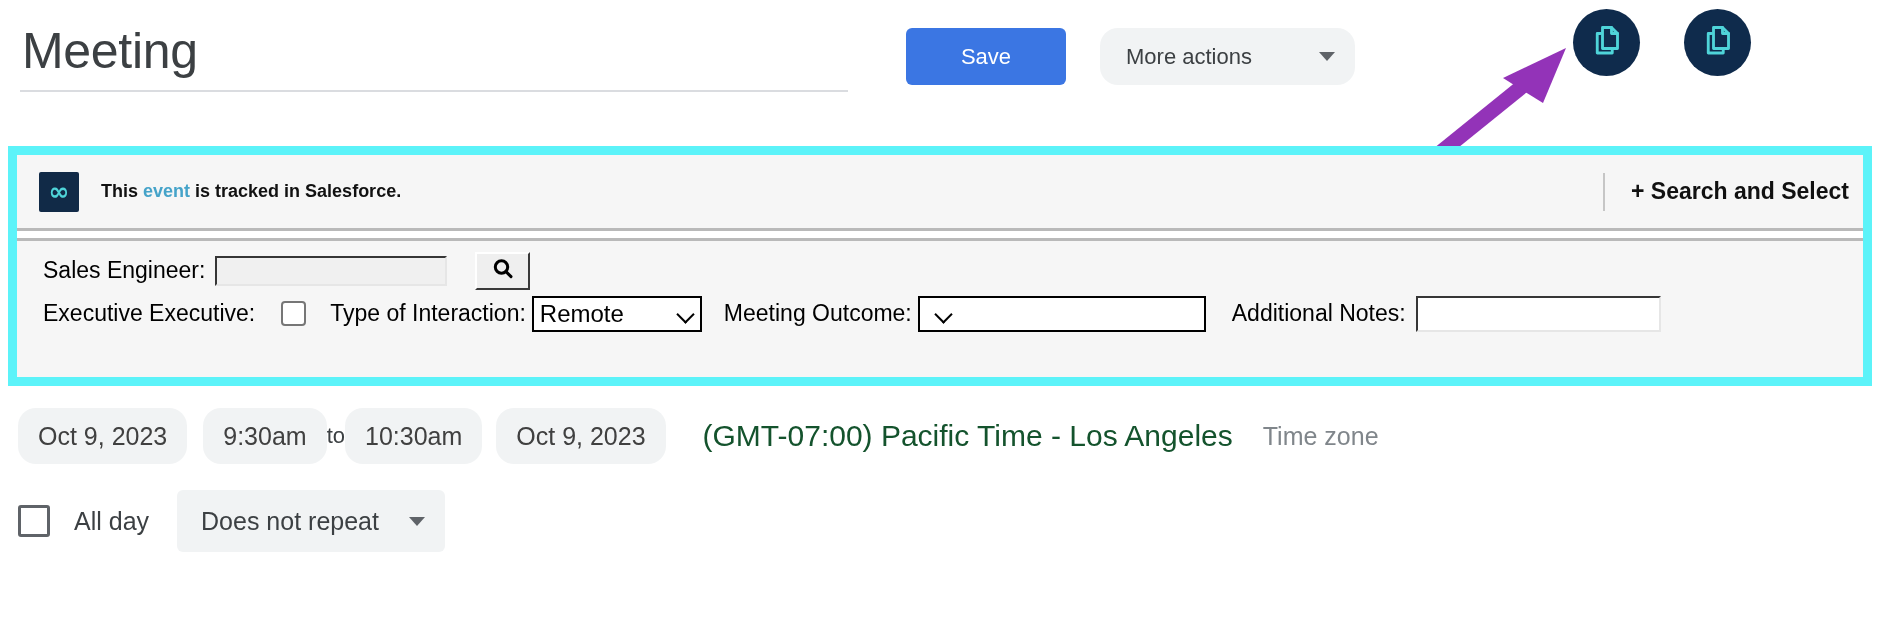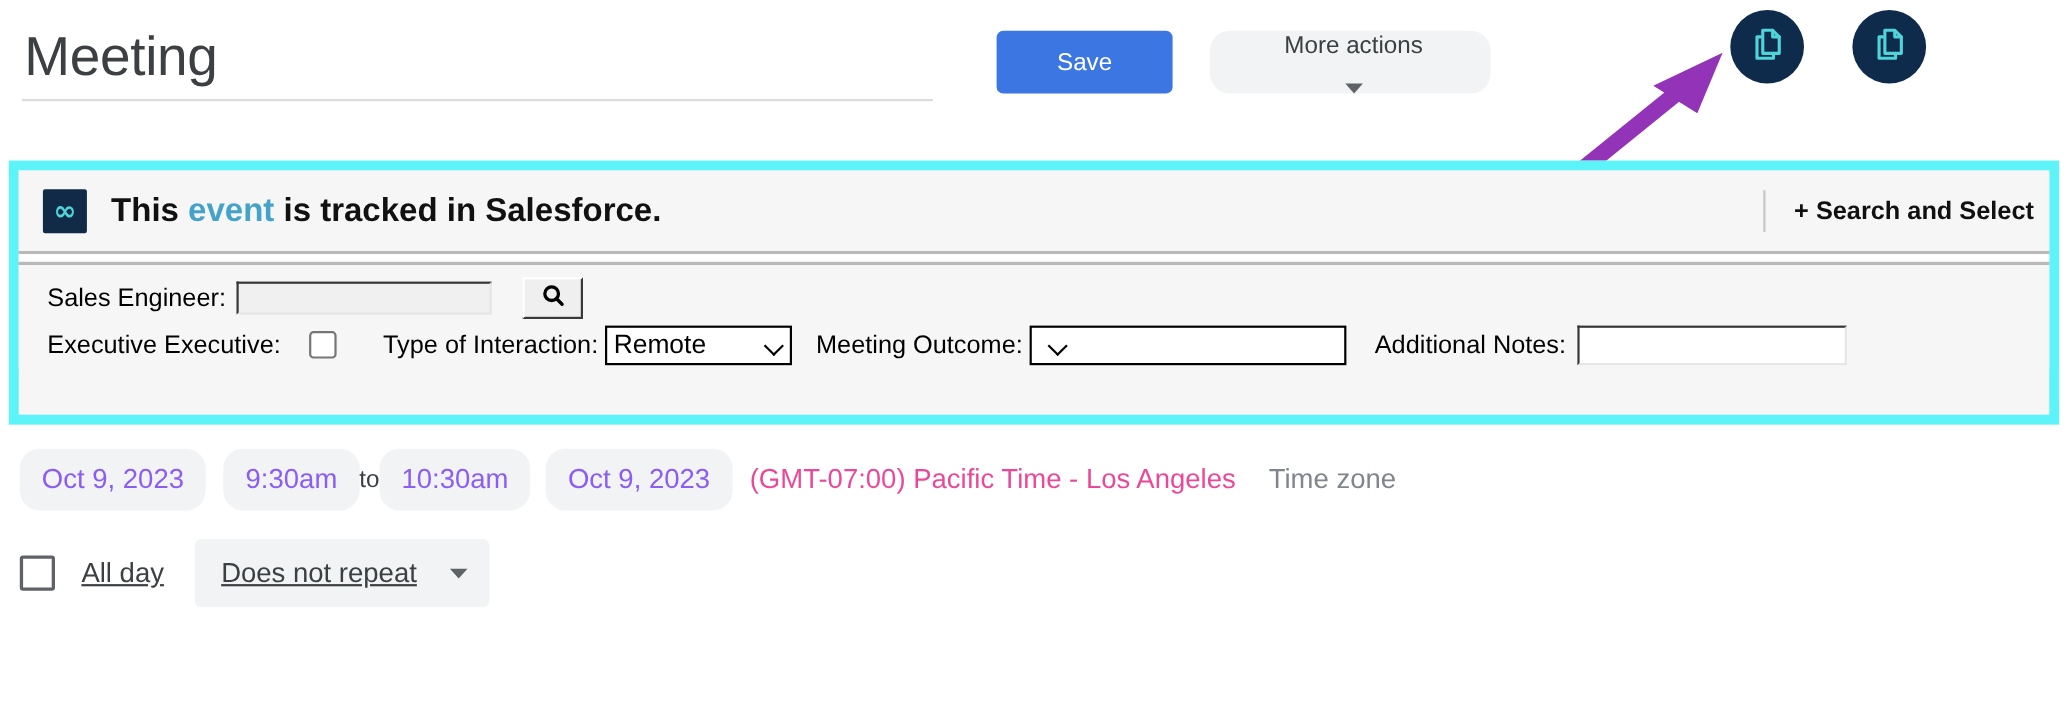--- a/index.html
+++ b/index.html
@@ -71,21 +71,20 @@
     border-radius: 18px;
     font-family: "Liberation Sans", sans-serif;
     font-size: 22px;
     color: #3c4043;
     cursor: pointer;
     display: flex;
     align-items: center;
     padding: 0 20px 0 26px;
     box-sizing: border-box;
     gap: 18px;
-    flex-direction: column;
   }
   .more-actions-label { flex: 1; text-align: left; }
   .caret-down {
     width: 0; height: 0;
     border-left: 8px solid transparent;
     border-right: 8px solid transparent;
     border-top: 9px solid #5f6368;
   }
 
   .circle-btn {
@@ -145,21 +144,21 @@
   }
   .sf-logo-glyph {
     color: #4fd4d9;
     font-size: 25px;
     line-height: 25px;
     font-weight: 700;
     font-family: "DejaVu Sans", sans-serif;
   }
   .sf-text {
     margin-left: 22px;
-    font-size: 30px;
+    font-size: 18px;
     font-weight: 700;
     color: #111111;
     font-family: "Liberation Sans", sans-serif;
   }
   .sf-text .lnk { color: #45a3c9; }
   .sf-right {
     position: absolute;
     right: 14px;
     top: 0;
     height: 73px;
@@ -303,52 +302,51 @@
     gap: 0;
   }
   .chip {
     background: #f1f3f4;
     border-radius: 18px;
     height: 56px;
     display: flex;
     align-items: center;
     justify-content: center;
     font-size: 25px;
-    color: #8b5cf6;
+    color: #404040;
     cursor: pointer;
     padding: 0 20px;
     box-sizing: border-box;
   }
   .to-word {
     font-size: 22px;
     color: #3c4043;
     margin: 0 0;
   }
   .tz-text {
-    font-size: 25px;
-    color: #ec4899;
-    margin-left: 16px;
+    font-size: 30px;
+    color: #14532d;
+    margin-left: 37px;
     white-space: nowrap;
   }
   .tz-label {
     font-size: 25px;
     color: #80868b;
     margin-left: 30px;
     white-space: nowrap;
     cursor: pointer;
   }
 
   
   .allday-row {
     position: absolute;
     left: 18px;
     top: 490px;
     display: flex;
     align-items: center;
-    text-decoration: underline;
   }
   .big-cb {
     width: 32px;
     height: 32px;
     border: 3px solid #5f6368;
     border-radius: 3px;
     background: #ffffff;
     box-sizing: border-box;
     cursor: pointer;
   }
@@ -447,21 +445,21 @@
           </svg>
         </span>
       </button>
     </div>
 
 
     <div class="sf-row">
       <span class="sf-label">Executive Executive:</span>
       <span class="cb" style="margin-left:26px;"></span>
 
-      <span class="sf-label" style="margin-left:42px;text-align:center;">Type of Interaction:</span>
+      <span class="sf-label" style="margin-left:24px;text-align:center;">Type of Interaction:</span>
       <div class="classic-select" style="margin-left:6px;width:170px;">
         <span class="sel-val">Remote</span>
         <span class="chev"></span>
       </div>
 
       <span class="sf-label" style="margin-left:22px;">Meeting Outcome:</span>
       <div class="classic-select" style="margin-left:6px;width:288px;">
         <span class="chev"></span>
       </div>
 

